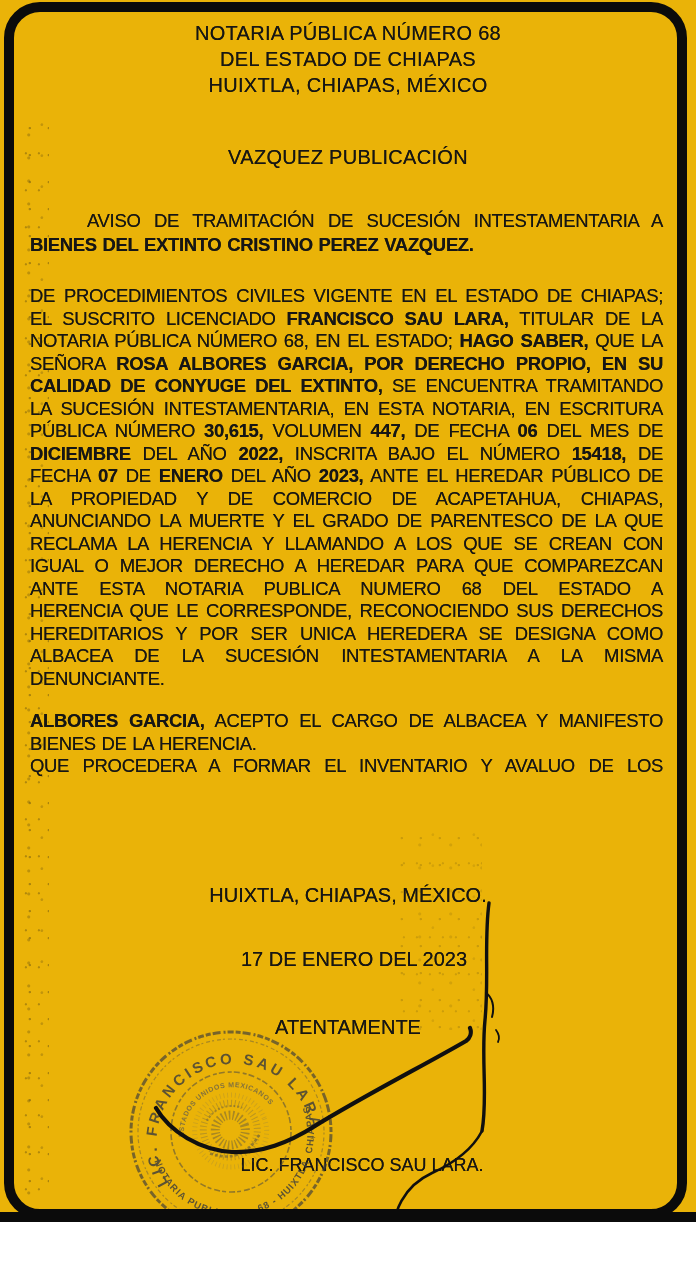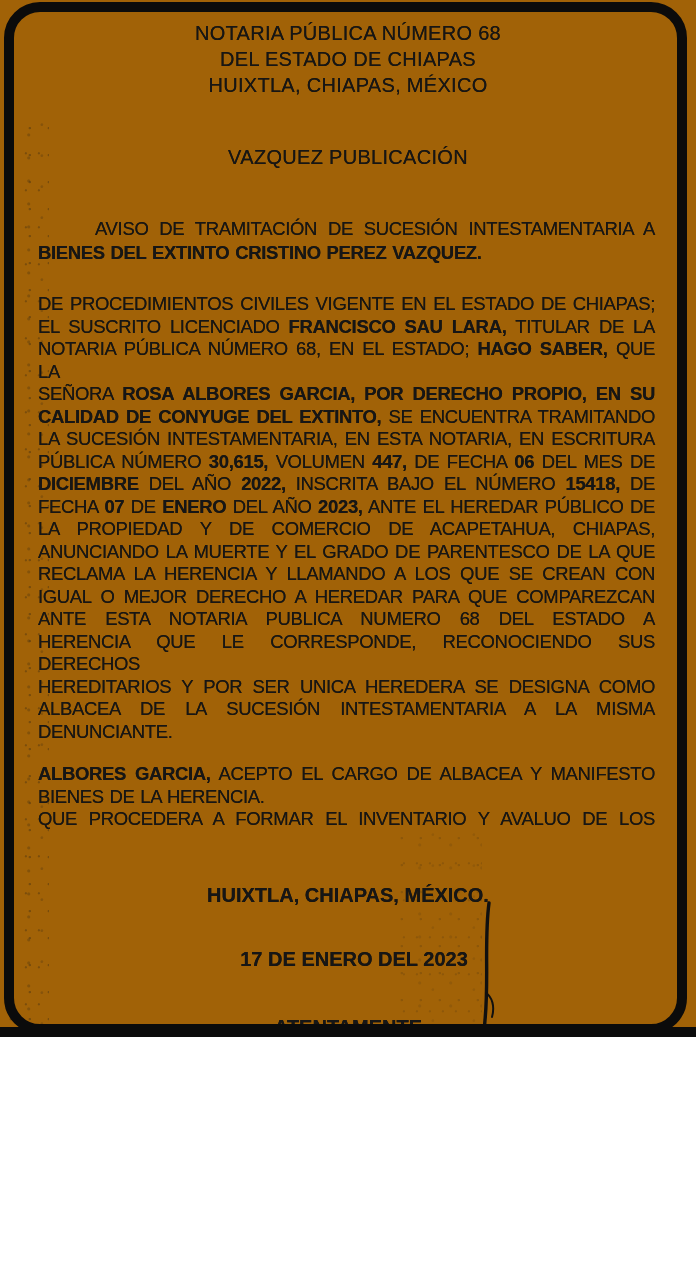--- a/index.html
+++ b/index.html
@@ -1,42 +1,42 @@
 <!DOCTYPE html>
 <html><head>
 <meta charset="utf-8">
 <style>
   html,body{margin:0;padding:0;background:#fff;}
-  #page{position:relative;width:696px;height:1037px;background:#a16207;overflow:hidden;
+  #page{position:relative;width:696px;height:1222px;background:#eab308;overflow:hidden;
         font-family:"Liberation Sans","DejaVu Sans",sans-serif;color:#161616;}
   
   .page-border{position:absolute;left:4px;top:2px;right:9px;bottom:3px;
         border:10px solid #0b0b0b;border-radius:36px;pointer-events:none;}
   .bottom-bar{position:absolute;left:0;right:0;bottom:0;height:10px;background:#0b0b0b;}
   
   .hdr{position:absolute;top:20px;left:0;right:0;text-align:center;
        font-size:20px;line-height:26px;letter-spacing:.3px;
        text-shadow:0 0 .5px rgba(0,0,0,.75);}
   .pub{position:absolute;top:146px;left:0;right:0;text-align:center;
        font-size:20px;letter-spacing:.3px;text-shadow:0 0 .5px rgba(0,0,0,.75);}
   
   .doc-body{position:absolute;left:30px;top:209px;width:633px;
        font-size:18.5px;letter-spacing:-.35px;word-spacing:1px;
        text-shadow:0 0 .45px rgba(0,0,0,.7);}
-  .para{margin:8px;}
+  .para{margin:0;}
   .para + .para{margin-top:28px;}
   .para.p3{margin-top:20px;}
   .bline{line-height:22.5px;white-space:normal;}
   .para.p1 .bline{line-height:24px;}
   .bline.just{text-align:justify;text-align-last:justify;text-justify:inter-word;}
   .bline.ind{text-indent:57px;}
   .b{font-weight:700;}
   
   .fline{position:absolute;left:50%;transform:translateX(-50%);white-space:nowrap;
-       font-weight:700;font-size:20px;text-shadow:0 0 .5px rgba(0,0,0,.8);}
+       font-weight:400;font-size:20px;text-shadow:0 0 .5px rgba(0,0,0,.8);}
   .place{top:884px;margin-left:0;}
   .date{top:948px;margin-left:6px;}
   .closing{top:1016px;margin-left:0;}
   .name{top:1155px;margin-left:14px;font-size:18px;}
   
   .seal{position:absolute;left:121px;top:1019px;width:220px;height:220px;opacity:.82;}
   .sig{position:absolute;left:0;top:0;width:696px;height:1273px;pointer-events:none;}
   
   .noise{position:absolute;pointer-events:none;
     background-image:

